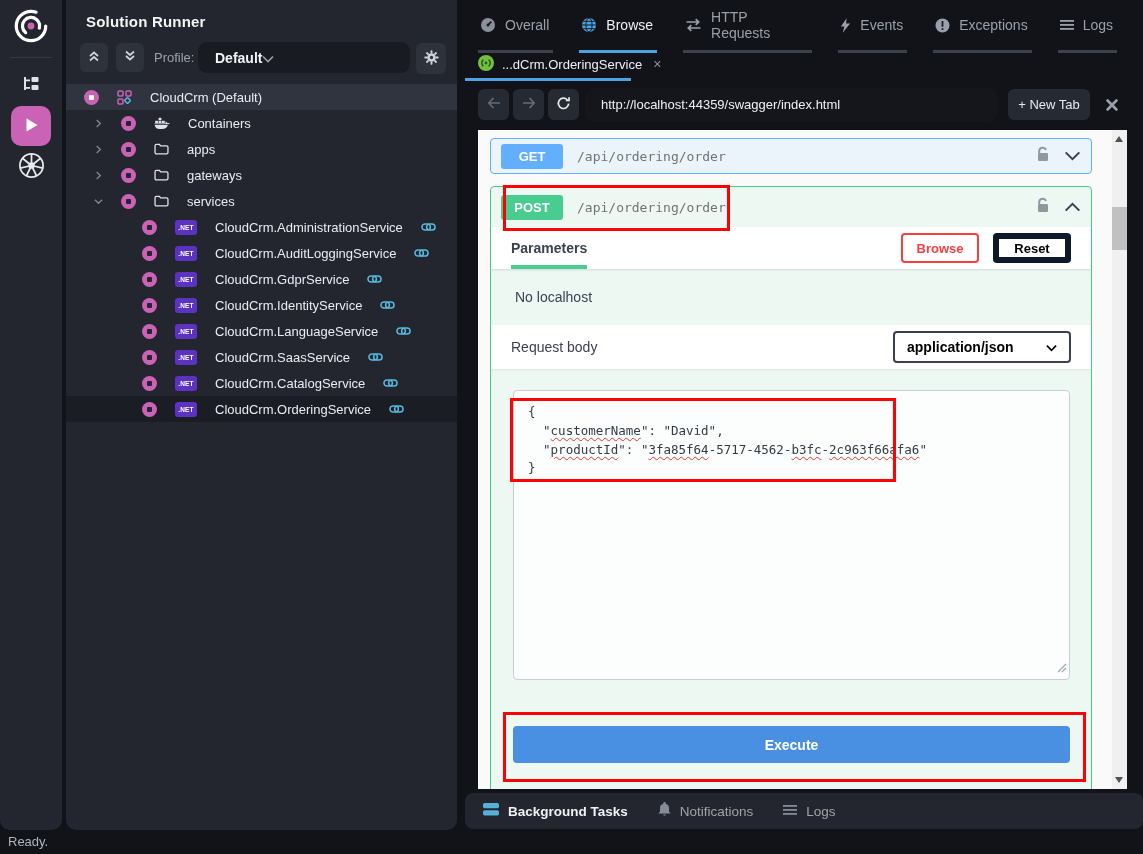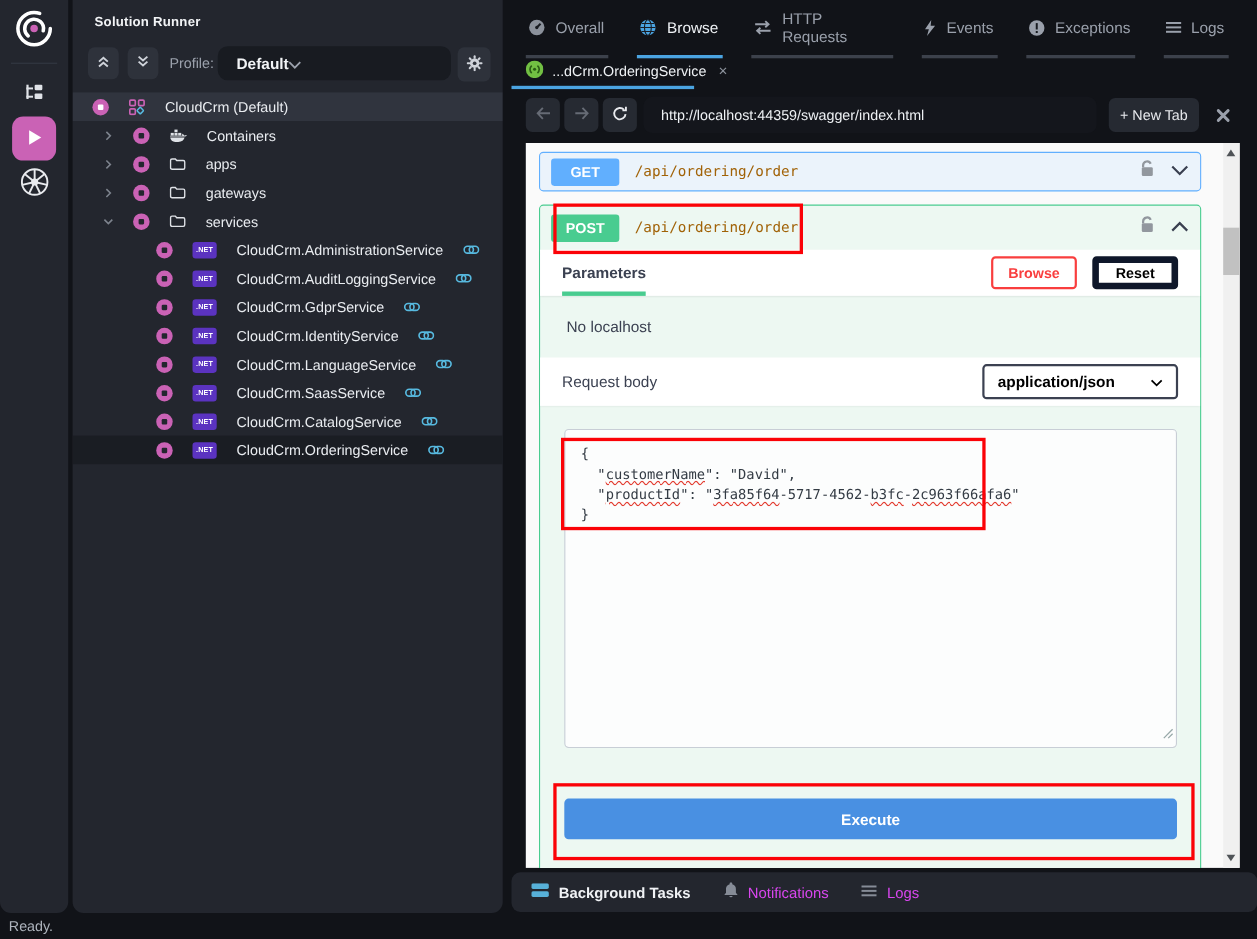--- a/index.html
+++ b/index.html
@@ -13,21 +13,21 @@
 
   
   .rail{position:absolute;left:0;top:0;width:62px;height:830px;background:#23262e;border-radius:0 0 10px 10px;}
   .rail .logo{position:absolute;left:12px;top:7px;width:38px;height:38px;}
   .rail-div{position:absolute;left:10px;top:57px;width:42px;height:1px;background:#343842;}
   .rail-btn{position:absolute;left:14px;width:34px;height:30px;display:flex;align-items:center;justify-content:center;color:#dfe2e7;}
   .rail-btn.play{left:11px;width:40px;height:40px;background:#ca62b5;border-radius:10px;}
 
   
   .sidebar{position:absolute;left:66px;top:0;width:391px;height:830px;background:#23262e;border-radius:0 0 10px 10px;overflow:hidden;}
-  .sr-title{position:absolute;left:20px;top:13px;margin:0;font-size:12px;font-weight:bold;color:#f2f4f6;letter-spacing:.2px;}
+  .sr-title{position:absolute;left:20px;top:13px;margin:0;font-size:15px;font-weight:bold;color:#f2f4f6;letter-spacing:.2px;}
   .sq-btn{position:absolute;top:43px;width:28px;height:29px;background:#2e323b;border-radius:6px;display:flex;align-items:center;justify-content:center;color:#cfd3da;}
   .profile-label{position:absolute;left:88px;top:50px;font-size:13px;color:#9ba1ac;}
   .profile-select{position:absolute;left:132px;top:42px;width:212px;height:31px;background:#181b21;border-radius:9px;display:flex;align-items:center;padding:0 14px 0 17px;box-sizing:border-box;color:#f2f4f6;font-size:14px;font-weight:bold;cursor:pointer;}
   .gear-btn{left:350px;width:30px;height:31px;}
 
   .tree{position:absolute;left:0;top:84px;width:100%;}
   .trow{height:26px;display:flex;align-items:center;gap:18px;font-size:13px;color:#e9ecf0;white-space:nowrap;}
   .trow.root{background:#30343e;padding-left:18px;}
   .trow.grp{padding-left:28px;}
   .trow.svc{padding-left:76px;}
@@ -56,21 +56,21 @@
 
   
   .page{position:absolute;left:478px;top:130px;width:649px;height:659px;background:#fafafa;overflow:hidden;}
   .mono{font-family:"DejaVu Sans Mono","Liberation Mono",monospace;}
   .opblock{position:absolute;left:12px;width:602px;border-radius:4px;box-sizing:border-box;}
   .opblock.get{top:8px;height:36px;background:#ebf3fb;border:1px solid #61affe;display:flex;align-items:center;padding:0 10px;gap:14px;}
   .opblock.post{top:56px;height:610px;background:#edf8f2;border:1px solid #49cc90;}
   .badge{min-width:62px;height:25px;border-radius:3px;color:#fff;font-weight:bold;font-size:13px;display:flex;align-items:center;justify-content:center;flex:none;}
   .badge.bget{background:#61affe;}
   .badge.bpost{background:#49cc90;}
-  .path{font-size:13px;color:#a16207;}
+  .path{font-size:13px;color:#737373;}
   .row-icons{margin-left:auto;display:flex;align-items:center;gap:14px;}
   .summary{height:40px;display:flex;align-items:center;padding:0 10px;gap:14px;cursor:pointer;}
   .sec-header{background:#fff;height:42px;display:flex;align-items:center;padding:0 20px;box-shadow:0 1px 2px rgba(0,0,0,.12);position:relative;}
   .ptitle{font-weight:bold;font-size:14px;color:#3b4151;position:relative;}
   .ptitle::after{content:"";position:absolute;left:0;bottom:-13px;width:100%;height:4px;background:#49cc90;}
   .btn-cancel{margin-left:auto;width:78px;height:30px;border:2px solid #f93e3e;color:#f93e3e;border-radius:4px;font-weight:bold;font-size:13px;background:#fff;display:flex;align-items:center;justify-content:center;box-sizing:border-box;}
   .btn-reset{margin-left:14px;width:78px;height:30px;border:6px solid #0f172a;color:#000;border-radius:4px;font-weight:bold;font-size:13px;background:#fff;display:flex;align-items:center;justify-content:center;box-sizing:border-box;}
   .no-params{height:56px;display:flex;align-items:center;padding-left:24px;font-size:14px;color:#3b4151;}
   .req-header{background:#fff;height:44px;display:flex;align-items:center;padding:0 20px;box-shadow:0 1px 2px rgba(0,0,0,.08);}
   .req-label{font-size:14px;color:#3b4151;}
@@ -87,21 +87,21 @@
 
   
   .pscroll{position:absolute;right:0;top:0;width:15px;height:659px;background:#f0f0f0;}
   .pthumb{position:absolute;left:0;top:77px;width:15px;height:43px;background:#c1c1c1;}
   .sb-arrow{position:absolute;left:3px;width:0;height:0;border-left:4.5px solid transparent;border-right:4.5px solid transparent;}
   .sb-up{top:6px;border-bottom:6px solid #4f5357;}
   .sb-down{bottom:6px;border-top:6px solid #4f5357;}
 
   
   .bottombar{position:absolute;left:465px;top:793px;width:678px;height:36px;background:#23262e;border-radius:8px;display:flex;align-items:center;padding-left:18px;gap:30px;box-sizing:border-box;}
-  .bitem{display:flex;align-items:center;gap:9px;font-size:13.5px;color:#d946ef;cursor:pointer;}
+  .bitem{display:flex;align-items:center;gap:9px;font-size:13.5px;color:#a3a3a3;cursor:pointer;}
   .bitem.active{color:#f0f2f5;font-weight:bold;}
   .statusbar{position:absolute;left:8px;top:834px;font-size:13px;color:#aeb4bd;}
 </style>
 </head>
 <body>
 
 <aside class="rail">
   <div class="logo">
     <svg width="38" height="38" viewBox="0 0 40 40">
         <g fill="none" stroke="#fff" stroke-width="3.4" stroke-linecap="round">

